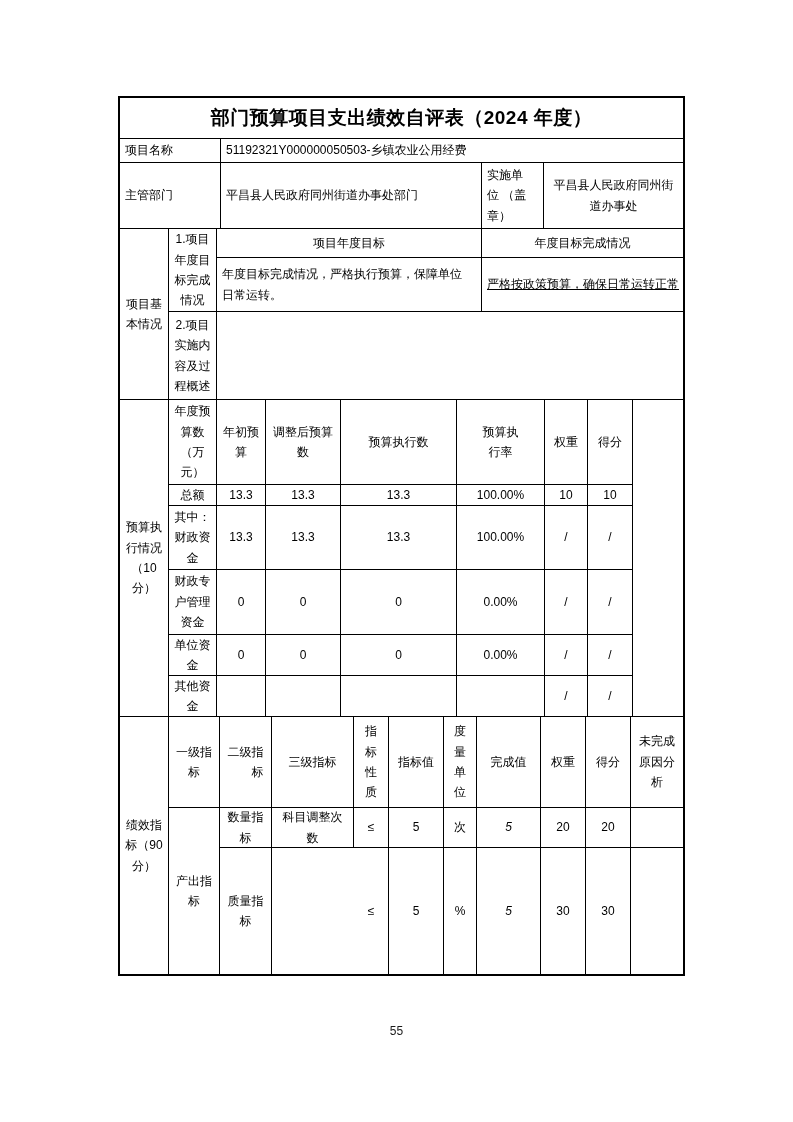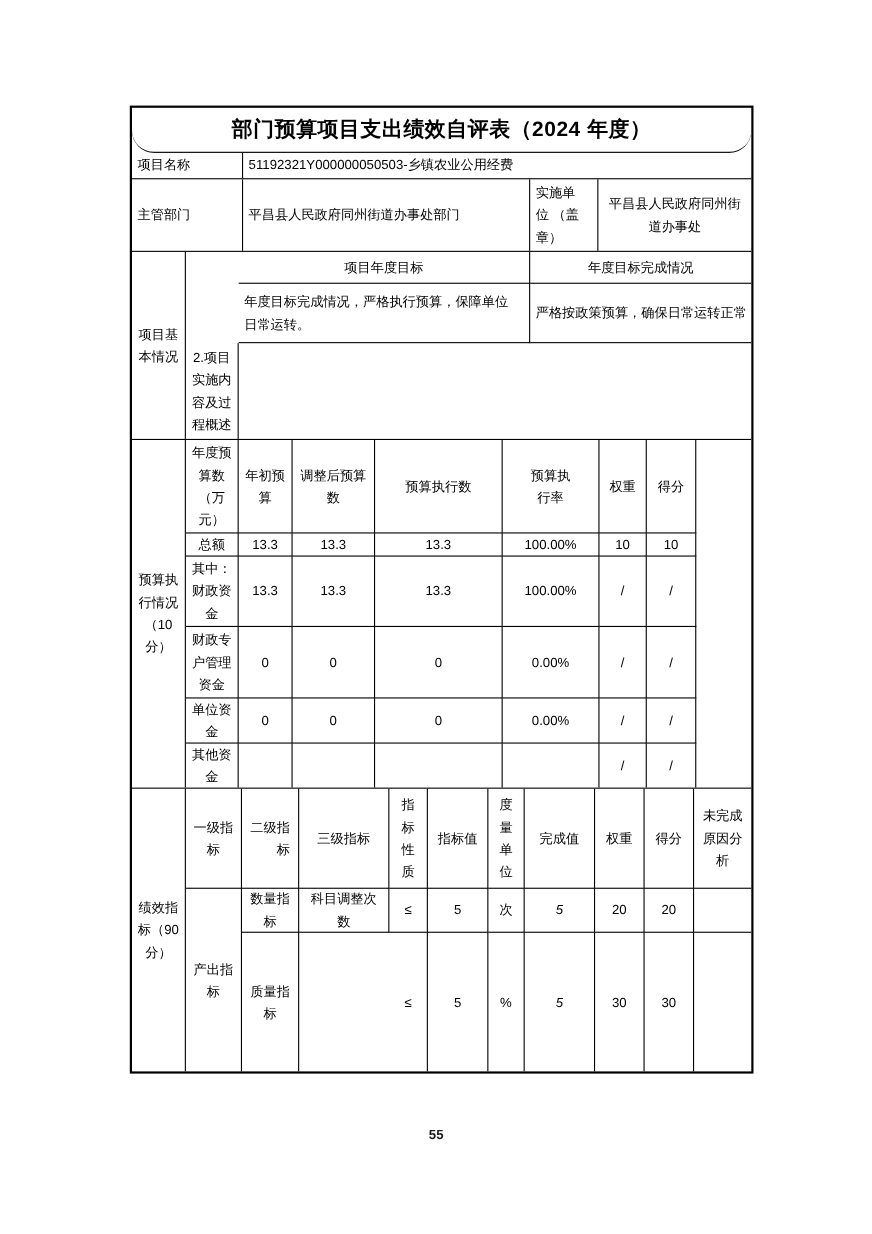--- a/index.html
+++ b/index.html
@@ -30,32 +30,32 @@
     padding: 1px 2px;
     overflow: hidden;
   }
   .cell.bb  { border-bottom: 1px solid #000; }
   .cell.nbr { border-right: none; }
   .cell.left { justify-content: flex-start; text-align: left; padding-left: 5px; }
   .cell.italic { font-style: italic; }
 
   .title-row {
     height: 41px; display: flex; align-items: center; justify-content: center;
-    font-size: 19px; font-weight: bold; letter-spacing: 0.5px; border-radius: 20px;
+    font-size: 19px; font-weight: bold; letter-spacing: 0.5px;
   }
 
   .sec-b { grid-template-columns: 101px 1fr; grid-template-rows: 23px; }
   .sec-c { grid-template-columns: 101px 261px 62px 1fr; grid-template-rows: 65px; }
   .sec-d { grid-template-columns: 49px 48px 265px 1fr; grid-template-rows: 29px 54px 87px; }
   .sec-e { grid-template-columns: 49px 48px 49px 75px 116px 88px 43px 45px 1fr; grid-template-rows: 85px 21px 64px 65px 41px 40px; }
   .sec-f { grid-template-columns: 49px 51px 52px 82px 35px 55px 33px 64px 45px 45px 1fr; grid-template-rows: 91px 40px 126px; }
 
   .page-number {
     position: absolute; left: 0; top: 1024px; width: 793px;
-    text-align: center; font-size: 12px; color: #1a1a1a; font-weight: bold;
+    text-align: center; font-size: 12px; color: #1a1a1a;
   }
 </style>
 </head>
 <body>
 
 <div class="page">
   <div class="doc-table">
 
     <div class="section title-row">部门预算项目支出绩效自评表（2024 年度）</div>
 
@@ -70,25 +70,29 @@
       <div class="cell left">实施单
 位 （盖
 章）</div>
       <div class="cell nbr">平昌县人民政府同州街
 道办事处</div>
     </div>
 
     <div class="section grid sec-d">
       <div class="cell" style="grid-column:1; grid-row:1/4;">项目基
 本情况</div>
+      <div class="cell bb" style="grid-column:2; grid-row:1/3;">1.项目
+年度目
+标完成
+情况</div>
       <div class="cell bb" style="grid-column:3; grid-row:1;">项目年度目标</div>
       <div class="cell bb nbr" style="grid-column:4; grid-row:1;">年度目标完成情况</div>
       <div class="cell bb left" style="grid-column:3; grid-row:2;">年度目标完成情况，严格执行预算，保障单位
 日常运转。</div>
-      <div class="cell bb nbr left" style="grid-column:4; grid-row:2;">严格按政策预算，确保日常运转正常</div>
+      <div class="cell bb nbr left" style="grid-column:4; grid-row:2;text-decoration:underline;">严格按政策预算，确保日常运转正常</div>
       <div class="cell" style="grid-column:2; grid-row:3;">2.项目
 实施内
 容及过
 程概述</div>
       <div class="cell nbr left" style="grid-column:3/5; grid-row:3;"></div>
     </div>
 
     <div class="section grid sec-e">
       <div class="cell" style="grid-column:1; grid-row:1/7;">预算执
 行情况

